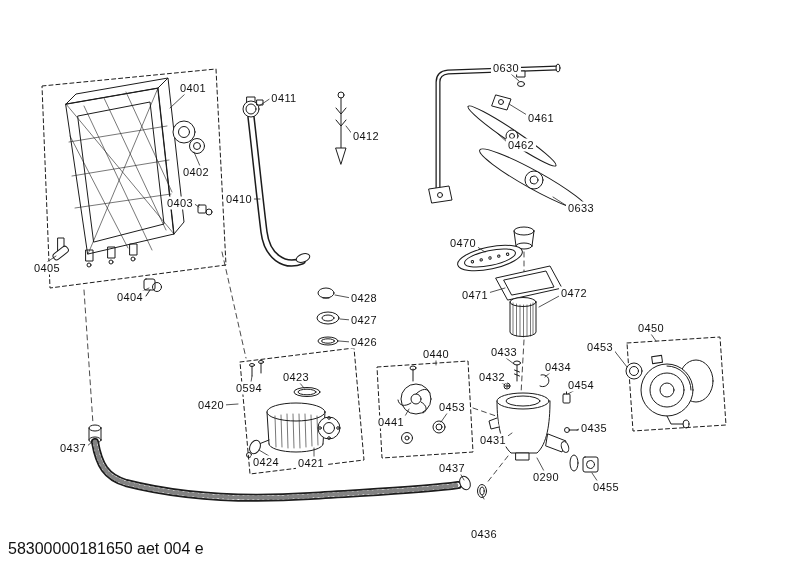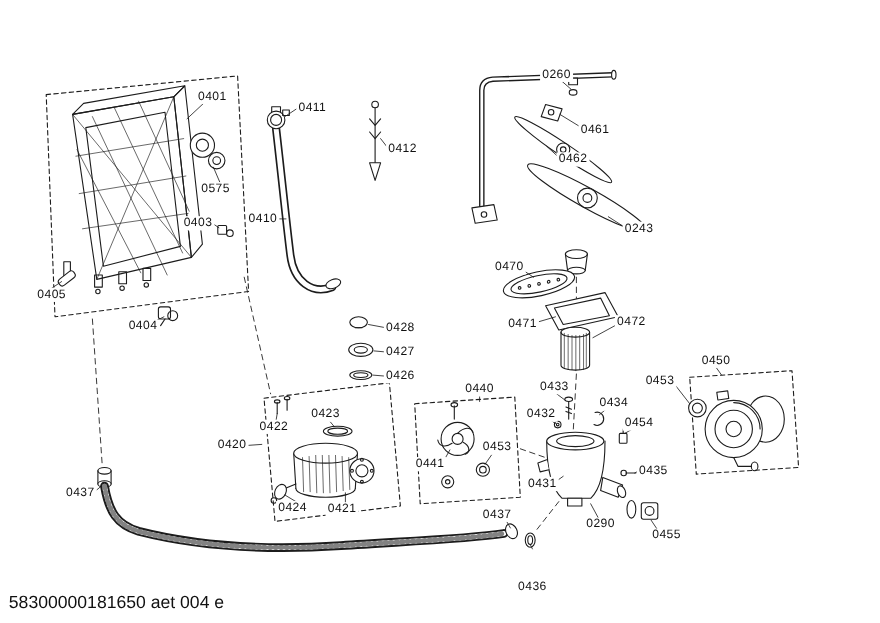--- a/index.html
+++ b/index.html
@@ -295,53 +295,53 @@
         <line x1="269" y1="456" x2="259" y2="450"></line>
         <line x1="314" y1="457" x2="314" y2="448"></line>
       </g>
     </g>
   </svg>
 
   <div class="labels" id="labels">
       <span class="part-label" style="left: 193px; top: 88px;">0401</span>
       <span class="part-label" style="left: 284px; top: 98px;">0411</span>
       <span class="part-label" style="left: 366px; top: 136px;">0412</span>
-      <span class="part-label" style="left: 196px; top: 172px;">0575</span>
+      <span class="part-label" style="left: 196px; top: 172px;">0402</span>
       <span class="part-label" style="left: 180px; top: 203px;">0403</span>
       <span class="part-label" style="left: 239px; top: 199px;">0410</span>
       <span class="part-label" style="left: 47px; top: 268px;">0405</span>
       <span class="part-label" style="left: 130px; top: 297px;">0404</span>
       <span class="part-label" style="left: 364px; top: 298px;">0428</span>
       <span class="part-label" style="left: 364px; top: 320px;">0427</span>
       <span class="part-label" style="left: 364px; top: 342px;">0426</span>
-      <span class="part-label" style="left: 506px; top: 68px;">0260</span>
+      <span class="part-label" style="left: 506px; top: 68px;">0630</span>
       <span class="part-label" style="left: 541px; top: 118px;">0461</span>
       <span class="part-label" style="left: 521px; top: 145px;">0462</span>
-      <span class="part-label" style="left: 581px; top: 208px;">0243</span>
+      <span class="part-label" style="left: 581px; top: 208px;">0633</span>
       <span class="part-label" style="left: 463px; top: 243px;">0470</span>
       <span class="part-label" style="left: 475px; top: 295px; text-align: center;">0471</span>
       <span class="part-label" style="left: 574px; top: 293px;">0472</span>
       <span class="part-label" style="left: 651px; top: 328px;">0450</span>
       <span class="part-label" style="left: 600px; top: 347px;">0453</span>
       <span class="part-label" style="left: 504px; top: 352px;">0433</span>
       <span class="part-label" style="left: 558px; top: 367px;">0434</span>
       <span class="part-label" style="left: 492px; top: 377px;">0432</span>
       <span class="part-label" style="left: 581px; top: 385px;">0454</span>
       <span class="part-label" style="left: 436px; top: 354px;">0440</span>
       <span class="part-label" style="left: 391px; top: 422px;">0441</span>
       <span class="part-label" style="left: 452px; top: 407px;">0453</span>
       <span class="part-label" style="left: 493px; top: 440px;">0431</span>
       <span class="part-label" style="left: 594px; top: 428px;">0435</span>
       <span class="part-label" style="left: 546px; top: 477px;">0290</span>
       <span class="part-label" style="left: 606px; top: 487px;">0455</span>
       <span class="part-label" style="left: 484px; top: 510px; margin-top: 24px;">0436</span>
       <span class="part-label" style="left: 73px; top: 448px;">0437</span>
       <span class="part-label" style="left: 452px; top: 468px;">0437</span>
       <span class="part-label" style="left: 211px; top: 405px;">0420</span>
-      <span class="part-label" style="left: 249px; top: 388px;">0422</span>
+      <span class="part-label" style="left: 249px; top: 388px;">0594</span>
       <span class="part-label" style="left: 296px; top: 377px;">0423</span>
       <span class="part-label" style="left: 266px; top: 462px;">0424</span>
       <span class="part-label" style="left: 311px; top: 463px;">0421</span>
     </div>
 
   <div class="doc-code">58300000181650 aet 004 e</div>
 
 </div>
 
 </body></html>

